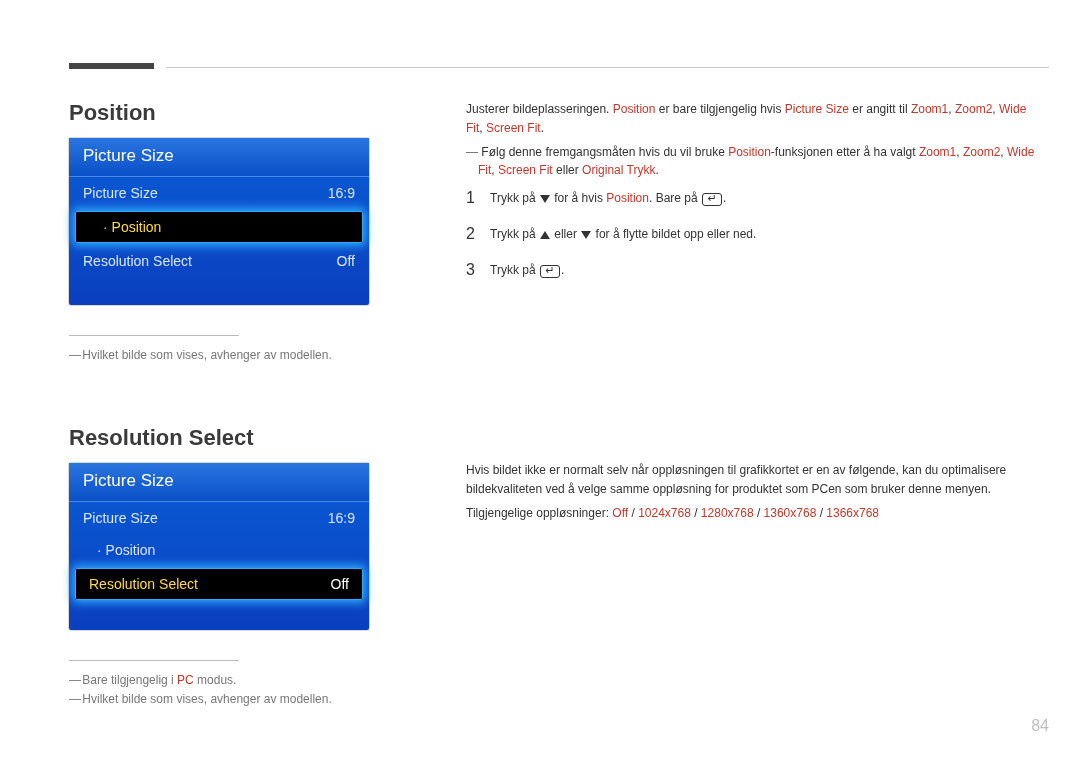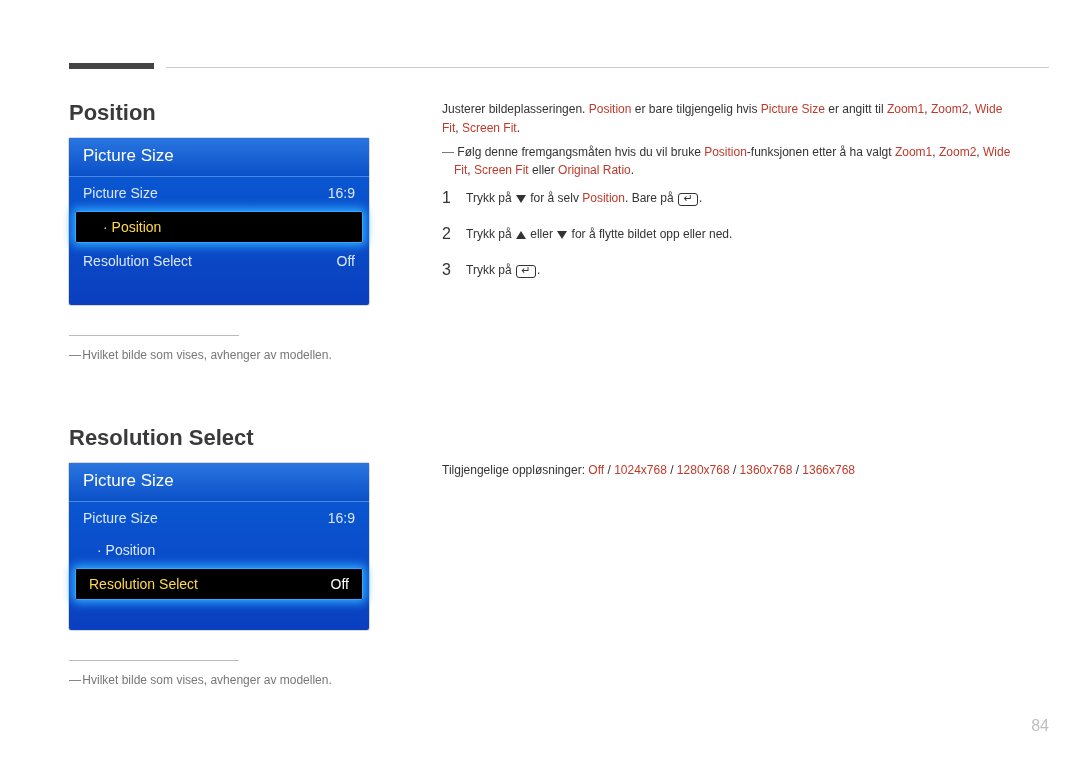--- a/index.html
+++ b/index.html
@@ -2,21 +2,21 @@
 <html><head>
 <meta charset="utf-8">
 <style>
   * { box-sizing: border-box; margin: 0; padding: 0; }
   html, body { width: 1080px; height: 763px; background: #fff; font-family: Arial, Helvetica, sans-serif; color: #333; }
   .page { position: relative; width: 1080px; height: 763px; margin-left: 16px; }
   .tab-mark { position: absolute; left: 53px; top: 63px; width: 85px; height: 6px; background: #444; }
   .top-rule { position: absolute; left: 150px; top: 67px; right: 47px; height: 1px; background: #ccc; }
 
   .left-col { position: absolute; left: 53px; top: 100px; width: 320px; }
-  .right-col { position: absolute; left: 426px; top: 100px; right: 47px; width: 580px; }
+  .right-col { position: absolute; left: 450px; top: 100px; right: 47px; width: 580px; }
 
   .section-title { font-size: 22px; font-weight: 600; color: #3a3a3a; margin-bottom: 12px; }
 
   .menu-card {
     width: 300px;
     background: linear-gradient(180deg, #0a5dd6 0%, #0a3fbf 100%);
     border-radius: 2px;
     padding-bottom: 28px;
     box-shadow: 0 0 0 1px rgba(0,0,0,0.15);
   }
@@ -143,57 +143,61 @@
           <span class="sub dot">Position</span>
           <span class="val"></span>
         </div>
         <div class="menu-row sel white-val">
           <span>Resolution Select</span>
           <span class="val">Off</span>
         </div>
       </div>
       <div class="footnote-rule"></div>
       <div class="footnote">
+        <span>Bare tilgjengelig i </span><span class="pc">PC</span><span> modus.</span>
+      </div>
+      <div class="footnote">
         <span>Hvilket bilde som vises, avhenger av modellen.</span>
       </div>
     </div>
   </div>
 
   <div class="right-col">
 
     <div>
       <p>
         <span>Justerer bildeplasseringen. </span><span class="red">Position</span><span> er bare tilgjengelig hvis </span><span class="red">Picture Size</span><span> er angitt til </span><span class="red">Zoom1</span><span>, </span><span class="red">Zoom2</span><span>, </span><span class="red">Wide Fit</span><span>, </span><span class="red">Screen Fit</span><span>.</span>
       </p>
       <p class="dash-note">
-        <span>Følg denne fremgangsmåten hvis du vil bruke </span><span class="red">Position</span><span>-funksjonen etter å ha valgt </span><span class="red">Zoom1</span><span>, </span><span class="red">Zoom2</span><span>, </span><span class="red">Wide Fit</span><span>, </span><span class="red">Screen Fit</span><span> eller </span><span class="red">Original Ratio</span><span>.</span>
+        <span>Følg denne fremgangsmåten hvis du vil bruke </span><span class="red">Position</span><span>-funksjonen etter å ha valgt </span><span class="red">Zoom1</span><span>, </span><span class="red">Zoom2</span><span>, </span><span class="red">Wide Fit</span><span>, </span><span class="red">Screen Fit</span><span> eller </span><span class="red">Original Trykk</span><span>.</span>
       </p>
       <ol class="steps">
         <li>
           <span class="num">1</span>
           <span class="txt">
-            <span>Trykk på </span><span class="icon-triangle-down"></span><span> for å selv </span><span class="red">Position</span><span>. Bare på </span><span class="icon-enter"></span><span>.</span>
+            <span>Trykk på </span><span class="icon-triangle-down"></span><span> for å hvis </span><span class="red">Position</span><span>. Bare på </span><span class="icon-enter"></span><span>.</span>
           </span>
         </li>
         <li>
           <span class="num">2</span>
           <span class="txt">
             <span>Trykk på </span><span class="icon-triangle-up"></span><span> eller </span><span class="icon-triangle-down"></span><span> for å flytte bildet opp eller ned.</span>
           </span>
         </li>
         <li>
           <span class="num">3</span>
           <span class="txt">
             <span>Trykk på </span><span class="icon-enter"></span><span>.</span>
           </span>
         </li>
       </ol>
     </div>
 
     <div class="right-section2">
+      <p>Hvis bildet ikke er normalt selv når oppløsningen til grafikkortet er en av følgende, kan du optimalisere bildekvaliteten ved å velge samme oppløsning for produktet som PCen som bruker denne menyen.</p>
       <p>
         <span>Tilgjengelige oppløsninger: </span><span class="red">Off</span><span> / </span><span class="red">1024x768</span><span> / </span><span class="red">1280x768</span><span> / </span><span class="red">1360x768</span><span> / </span><span class="red">1366x768</span>
       </p>
     </div>
   </div>
 
   <div class="page-num">84</div>
 </div>
 
 </body></html>

